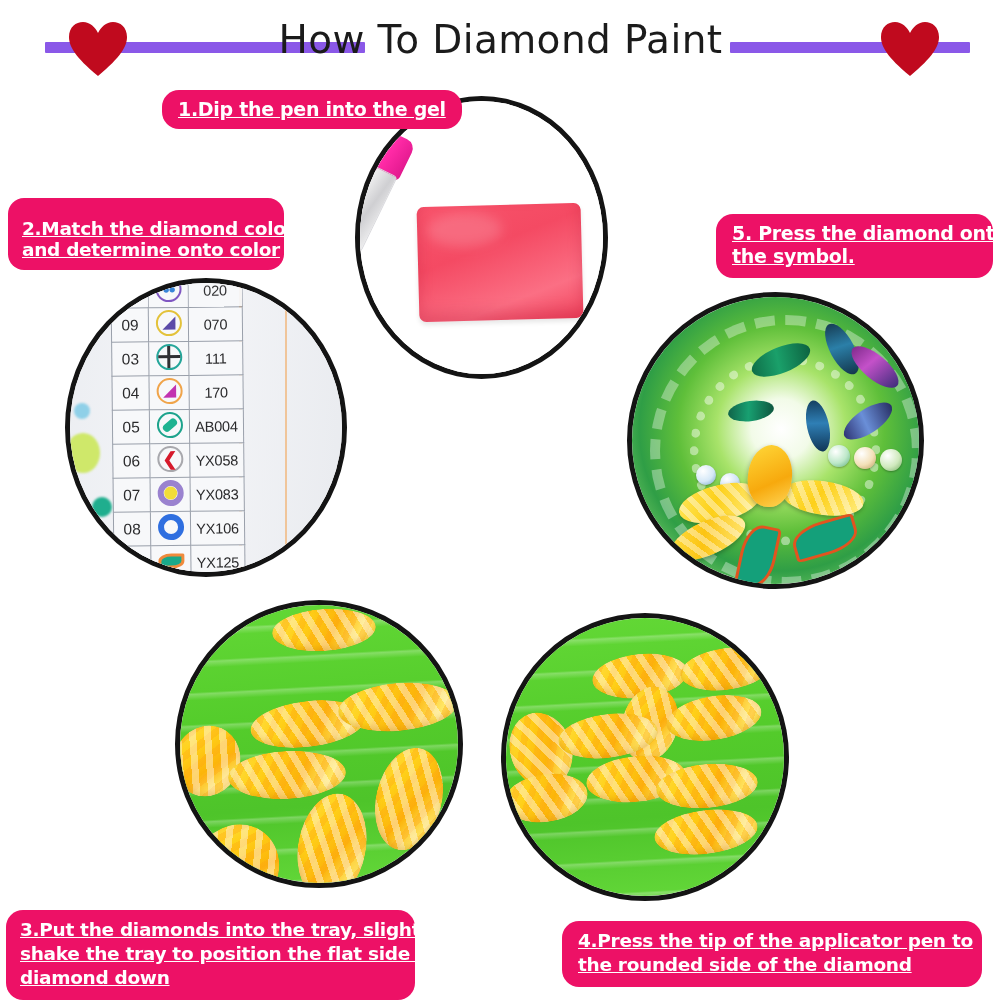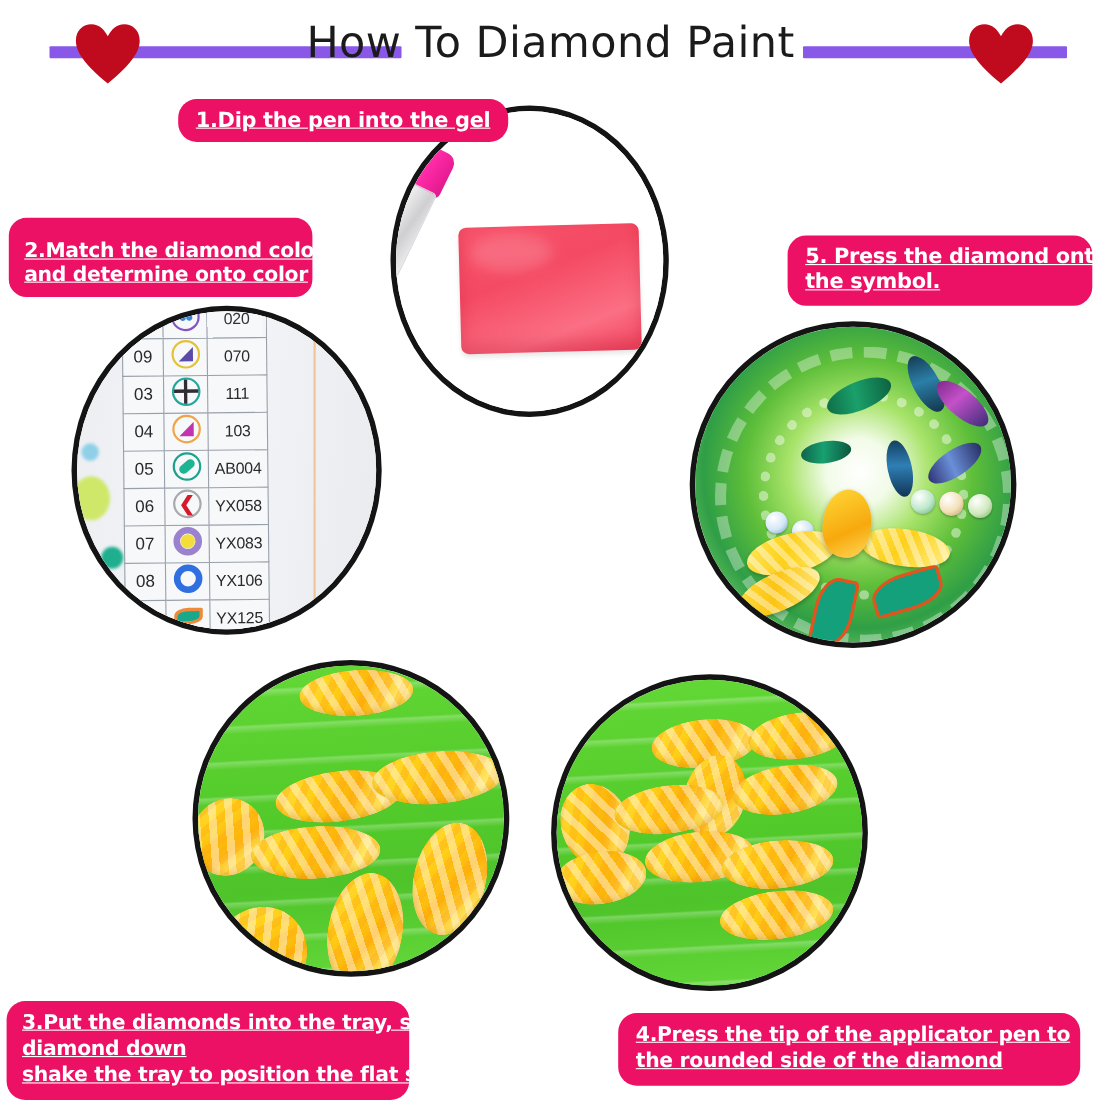--- a/index.html
+++ b/index.html
@@ -97,21 +97,21 @@
     padding: 8px 16px 10px 16px;
     font-size: 19px; line-height: 23px;
     border-radius: 17px;
     width: 277px;
   }
   #step3-label {
     left: 6px; top: 910px;
     padding: 8px 14px 10px 14px;
     font-size: 18.5px; line-height: 24px;
     border-radius: 17px;
-    width: 366px;
+    width: 409px;
   }
   #step4-label {
     left: 562px; top: 921px;
     padding: 8px 16px 10px 16px;
     font-size: 18.5px; line-height: 24px;
     border-radius: 17px;
     width: 420px;
   }
 
   
@@ -378,21 +378,21 @@
         <tr>
           <td class="c-no">04</td>
           <td class="c-sym">
             <span class="sym">
               <span class="ring" style="border-color:#f0a44a;"></span>
               <span class="glyph" style="color:#c233b0;">
                   <span class="tri-dl" style="display:block;"></span>
                 </span>
             </span>
           </td>
-          <td class="c-code">103</td>
+          <td class="c-code">170</td>
         </tr>
 
         <tr>
           <td class="c-no">05</td>
           <td class="c-sym">
             <span class="sym">
               <span class="ring" style="border-color:#1da38c;"></span>
               <span class="glyph" style="width:16px;height:8px;background:#1eb391;border-radius:4px;transform:translate(-50%,-50%) rotate(-40deg);"></span>
             </span>
           </td>
@@ -494,22 +494,22 @@
     <div class="gem marquise" style="left:-6px;top:120px;width:66px;height:72px;transform:rotate(24deg);"></div>
     <div class="gem marquise" style="left:48px;top:146px;width:118px;height:48px;transform:rotate(-3deg);"></div>
     <div class="gem marquise" style="left:196px;top:142px;width:66px;height:104px;transform:rotate(13deg);"></div>
     <div class="gem marquise" style="left:118px;top:188px;width:68px;height:108px;transform:rotate(10deg);"></div>
     <div class="gem marquise" style="left:14px;top:218px;width:84px;height:92px;transform:rotate(34deg);"></div>
   </div>
 </div>
 
 <div class="step-label" id="step3-label">
   <span class="ln">3.Put the diamonds into the tray, slightly</span>
+  <span class="ln">shake the tray to position the flat side of the</span>
   <span class="ln">diamond down</span>
-  <span class="ln">shake the tray to position the flat side of the</span>
 </div>
 
 <div class="photo-circle" id="circle-step4">
   <div class="ph-inner">
     <div class="tray"></div>
     <div class="gem marquise" style="left:86px;top:36px;width:96px;height:44px;transform:rotate(-6deg);"></div>
     <div class="gem marquise" style="left:174px;top:30px;width:92px;height:42px;transform:rotate(-8deg);"></div>
     <div class="gem marquise" style="left:116px;top:68px;width:56px;height:76px;transform:rotate(14deg);"></div>
     <div class="gem marquise" style="left:160px;top:78px;width:96px;height:44px;transform:rotate(-9deg);"></div>
     <div class="gem marquise" style="left:4px;top:94px;width:62px;height:76px;transform:rotate(-18deg);"></div>

